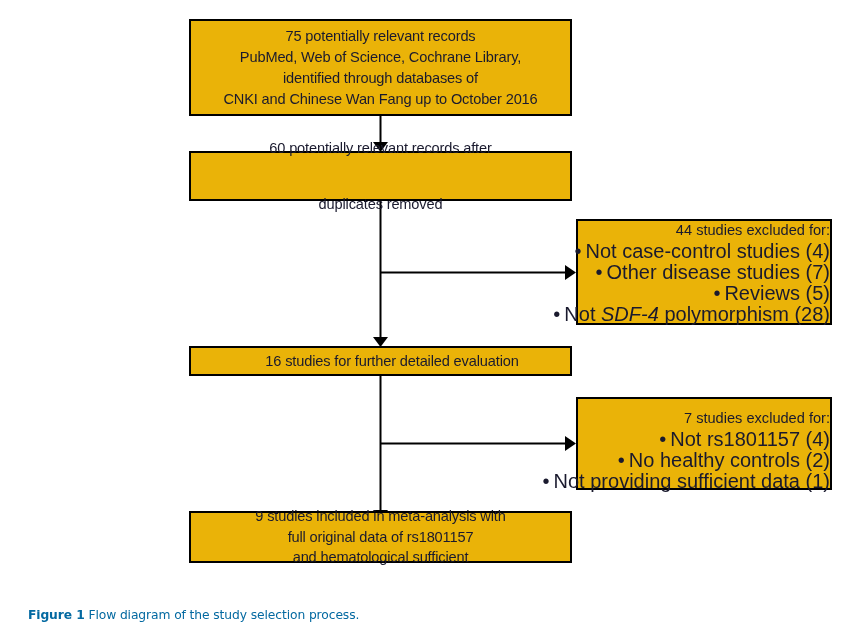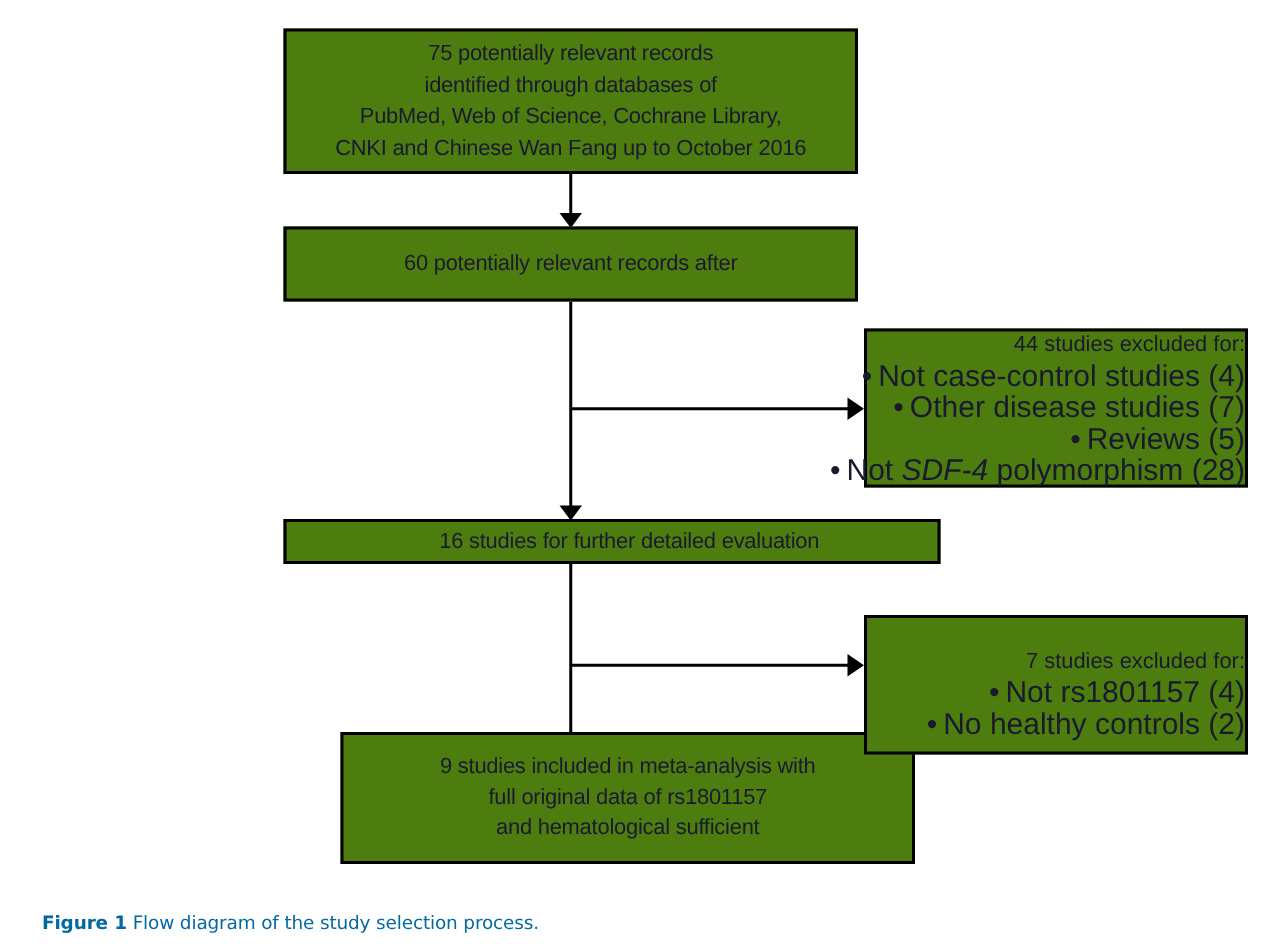--- a/index.html
+++ b/index.html
@@ -21,21 +21,21 @@
     left: 0;
     top: 0;
     width: 847px;
     height: 631px;
   }
 
   .flow-box {
     position: absolute;
     box-sizing: border-box;
     border: 2px solid #000000;
-    background: #4d7c0f;
+    background: #eab308;
     display: flex;
     flex-direction: column;
     justify-content: center;
     z-index: 2;
   }
 
   .flow-box.centered {
     align-items: center;
     text-align: center;
   }
@@ -65,49 +65,47 @@
     left: 189px;
     top: 151px;
     width: 383px;
     height: 50px;
     gap: 35px;
   }
 
   #box-further-evaluation {
     left: 189px;
     top: 346px;
-    width: 438px;
+    width: 383px;
     height: 30px;
     padding-left: 23px;
   }
 
   #box-included-meta-analysis {
     left: 189px;
-    top: 488px;
-    width: 383px;
-    height: 88px;
-    margin-left: 38px;
+    top: 511px;
+    width: 383px;
+    height: 52px;
   }
 
   
   #box-excluded-first {
     left: 576px;
     top: 219px;
     width: 256px;
     height: 106px;
     padding: 4px 0 4px 11px;
   }
 
   #box-excluded-second {
     left: 576px;
     top: 397px;
     width: 256px;
     height: 93px;
     padding: 16px 0 4px 11px;
-    margin-top: 13px;
   }
 
   .exclusion-heading {
     font-size: 14.6px;
     line-height: 21px;
     white-space: nowrap;
   }
 
   .exclusion-item {
     font-size: 20px;
@@ -173,27 +171,28 @@
   </g>
 
   <g>
     <line x1="380.5" y1="443.5" x2="566" y2="443.5" stroke="#000000" stroke-width="2"></line>
     <path d="M 565 436 L 565 451 L 576 443.5 Z" fill="#000000"></path>
   </g>
 </svg>
 
 <div class="flow-box centered" id="box-records-identified">
   <div class="box-line">75 potentially relevant records</div>
+  <div class="box-line">PubMed, Web of Science, Cochrane Library,</div>
   <div class="box-line">identified through databases of</div>
-  <div class="box-line">PubMed, Web of Science, Cochrane Library,</div>
   <div class="box-line">CNKI and Chinese Wan Fang up to October 2016</div>
 </div>
 
 <div class="flow-box centered" id="box-duplicates-removed">
   <div class="box-line">60 potentially relevant records after</div>
+  <div class="box-line">duplicates removed</div>
 </div>
 
 <div class="flow-box centered" id="box-further-evaluation">
   <div class="box-line">16 studies for further detailed evaluation</div>
 </div>
 
 <div class="flow-box centered" id="box-included-meta-analysis">
   <div class="box-line">9 studies included in meta-analysis with</div>
   <div class="box-line">full original data of rs1801157</div>
   <div class="box-line">and hematological sufficient</div>
@@ -216,18 +215,21 @@
 </div>
 
 <div class="flow-box left-aligned" id="box-excluded-second">
   <div class="exclusion-heading">7 studies excluded for:</div>
   <div class="exclusion-item">
     <span>Not rs1801157 (4)</span>
   </div>
   <div class="exclusion-item">
     <span>No healthy controls (2)</span>
   </div>
+  <div class="exclusion-item">
+    <span>Not providing sufficient data (1)</span>
+  </div>
 </div>
 
 <div id="figure-caption">
   <span class="caption-label">Figure 1</span>
   <span>Flow diagram of the study selection process.</span>
 </div>
 
 </body></html>

